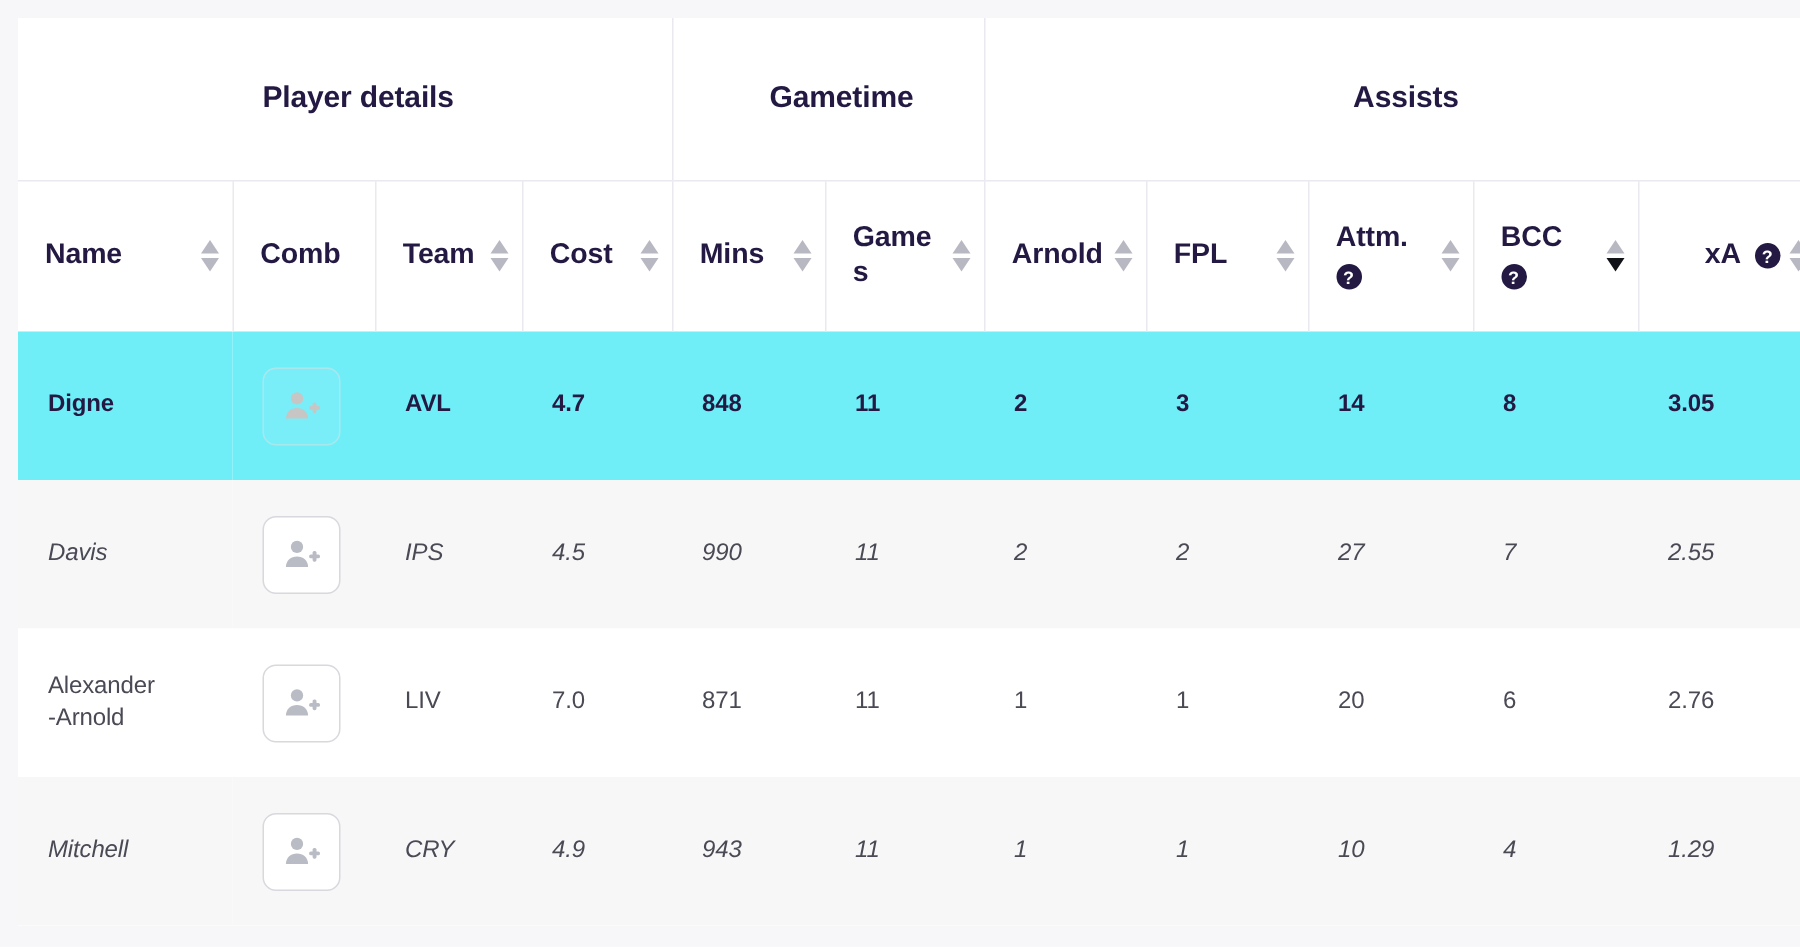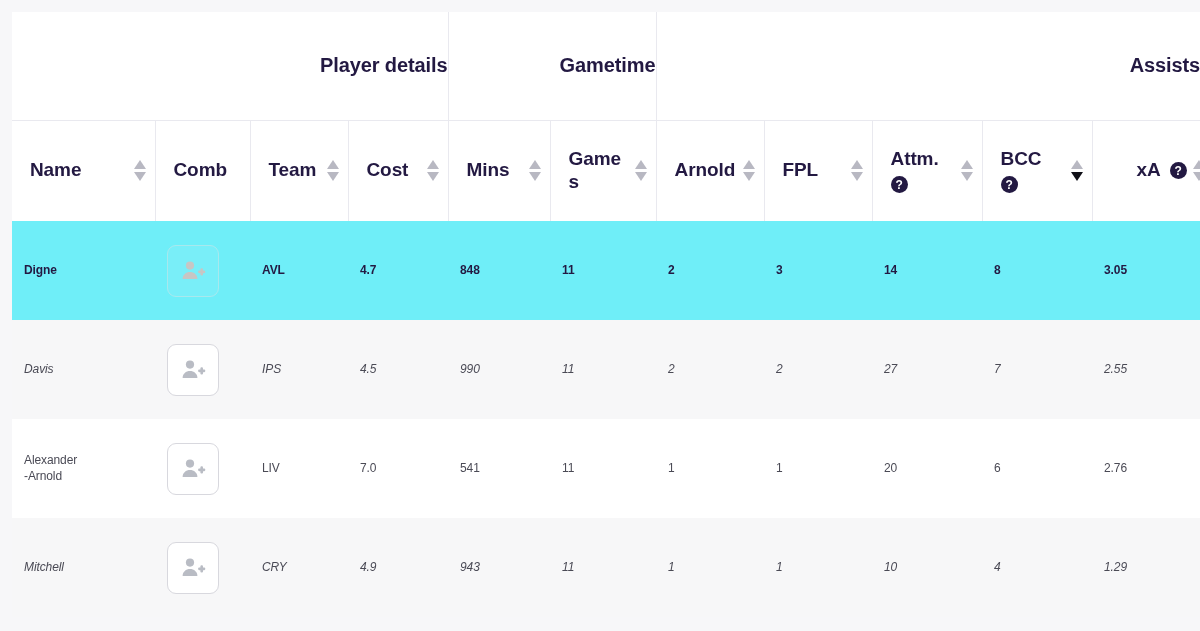--- a/index.html
+++ b/index.html
@@ -40,21 +40,21 @@
   col.c-xa    { width: 108px; }
 
   
   tr.group-row th {
     height: 108px;
     background: #ffffff;
     border-bottom: 1px solid #e9e9ef;
     border-right: 1px solid #e9e9ef;
     padding: 0 0 0 18px;
     vertical-align: middle;
-    text-align: right;
+    text-align: center;
     font-size: 20px;
     font-weight: 700;
     color: #231942;
     letter-spacing: -0.1px;
     line-height: 1.28;
   }
   tr.group-row th.last { border-right: none; }
 
   
   tr.head-row th {
@@ -128,24 +128,24 @@
     width: 0; height: 0;
     border-left: 6.5px solid transparent;
     border-right: 6.5px solid transparent;
     border-top: 9px solid #b8b8c2;
   }
   .sort.desc .tri-dn { border-top-color: #111118; }
 
   
   tbody td {
     height: 99px;
-    padding: 0 8px 0 12px;
+    padding: 0 8px 0 20px;
     vertical-align: middle;
     text-align: left;
-    font-size: 12px;
+    font-size: 16px;
     font-weight: 400;
     color: #4a4a55;
     border: none;
     letter-spacing: -0.1px;
     line-height: 1.3;
   }
   tr.row-white td { background: #ffffff; }
   tr.row-alt td   { background: #f7f7f8; font-style: italic; }
   tr.row-selected td {
     background: #6FEEF8;
@@ -401,21 +401,21 @@
                     <circle cx="10" cy="7.6" r="4.1" fill="#b9bcc4"></circle>
                     <path d="M2.6 21c0-4.3 3.4-7 7.4-7s7.4 2.7 7.4 7z" fill="#b9bcc4"></path>
                     <rect x="18.1" y="12.6" width="7.2" height="2.6" rx="1.1" fill="#b9bcc4"></rect>
                     <rect x="20.4" y="10.3" width="2.6" height="7.2" rx="1.1" fill="#b9bcc4"></rect>
                   </svg>
                 </span>
               </button>
             </td>
             <td>LIV</td>
             <td>7.0</td>
-            <td>541</td>
+            <td>871</td>
             <td>11</td>
             <td>1</td>
             <td>1</td>
             <td>20</td>
             <td>6</td>
             <td>2.76</td>
           </tr>
           <tr class="row-alt">
             <td class="cell-name">
               <span class="name-wrap">Mitchell</span>

